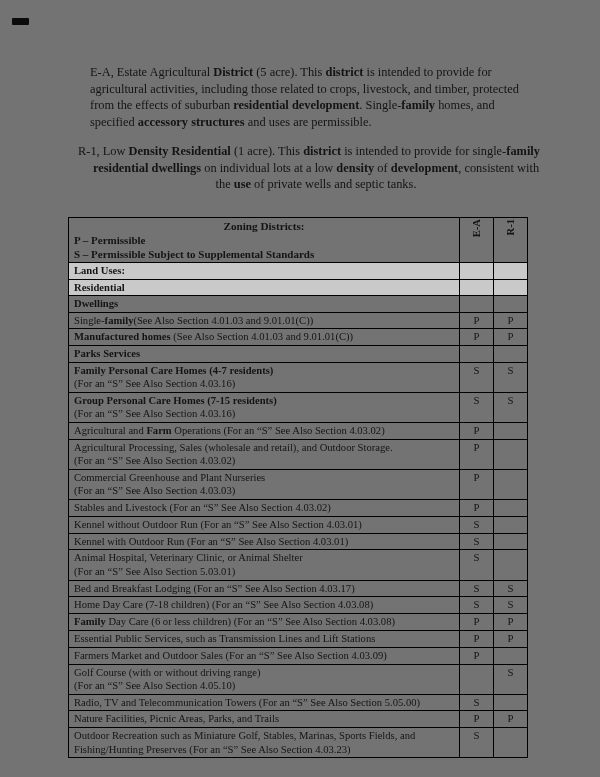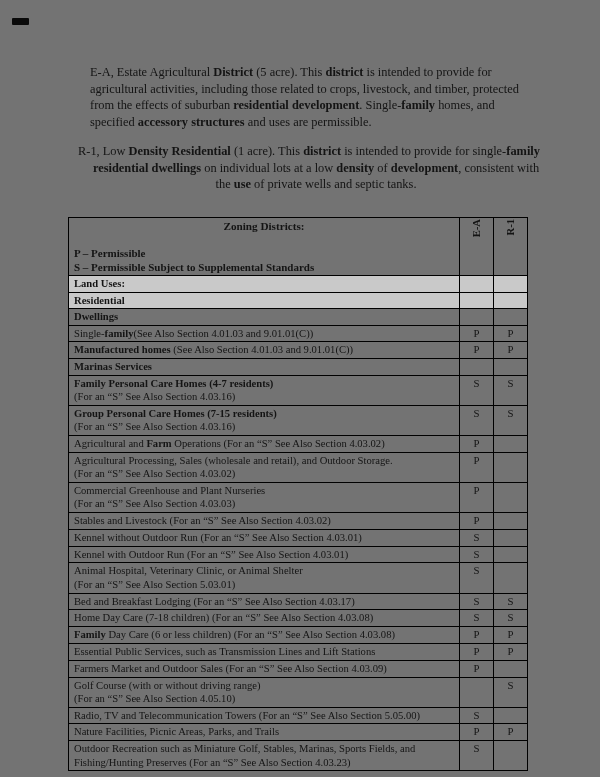--- a/index.html
+++ b/index.html
@@ -25,21 +25,21 @@
     font-size:10.6px;
     line-height:1.28;
     table-layout:fixed;
   }
   table.zoning th, table.zoning td {
     border:1px solid #000;
     vertical-align:top;
     padding:1px 5px;
   }
   th.hdr-main { text-align:left; padding:3px 6px 2px 6px; }
-  .tbl-title { text-align:center; font-weight:bold; font-size:11.2px; margin-bottom:13px; }
+  .tbl-title { text-align:center; font-weight:bold; font-size:11.2px; }
   .legend { font-weight:bold; font-size:11px; }
   th.hdr-dist { width:34px; text-align:center; vertical-align:middle; padding:2px 0; }
   .vert {
     writing-mode:vertical-rl;
     transform:rotate(180deg);
     font-weight:bold;
     font-size:10.6px;
     white-space:nowrap;
     display:inline-block;
   }
@@ -107,21 +107,21 @@
         </tr>
         <tr>
           <td class="label-cell">
             <div><span class="b">Manufactured homes</span><span> (See Also Section 4.01.03 and 9.01.01(C))</span></div>
           </td>
           <td class="mark-cell">P</td>
           <td class="mark-cell">P</td>
         </tr>
         <tr>
           <td class="label-cell section">
-            <div><span class="b">Marinas Services</span></div>
+            <div><span class="b">Parks Services</span></div>
           </td>
           <td class="mark-cell"></td>
           <td class="mark-cell"></td>
         </tr>
         <tr>
           <td class="label-cell">
             <div><span class="b">Family Personal Care Homes (4-7 residents)</span></div>
             <div class="note">(For an “S” See Also Section 4.03.16)</div>
           </td>
           <td class="mark-cell">S</td>

